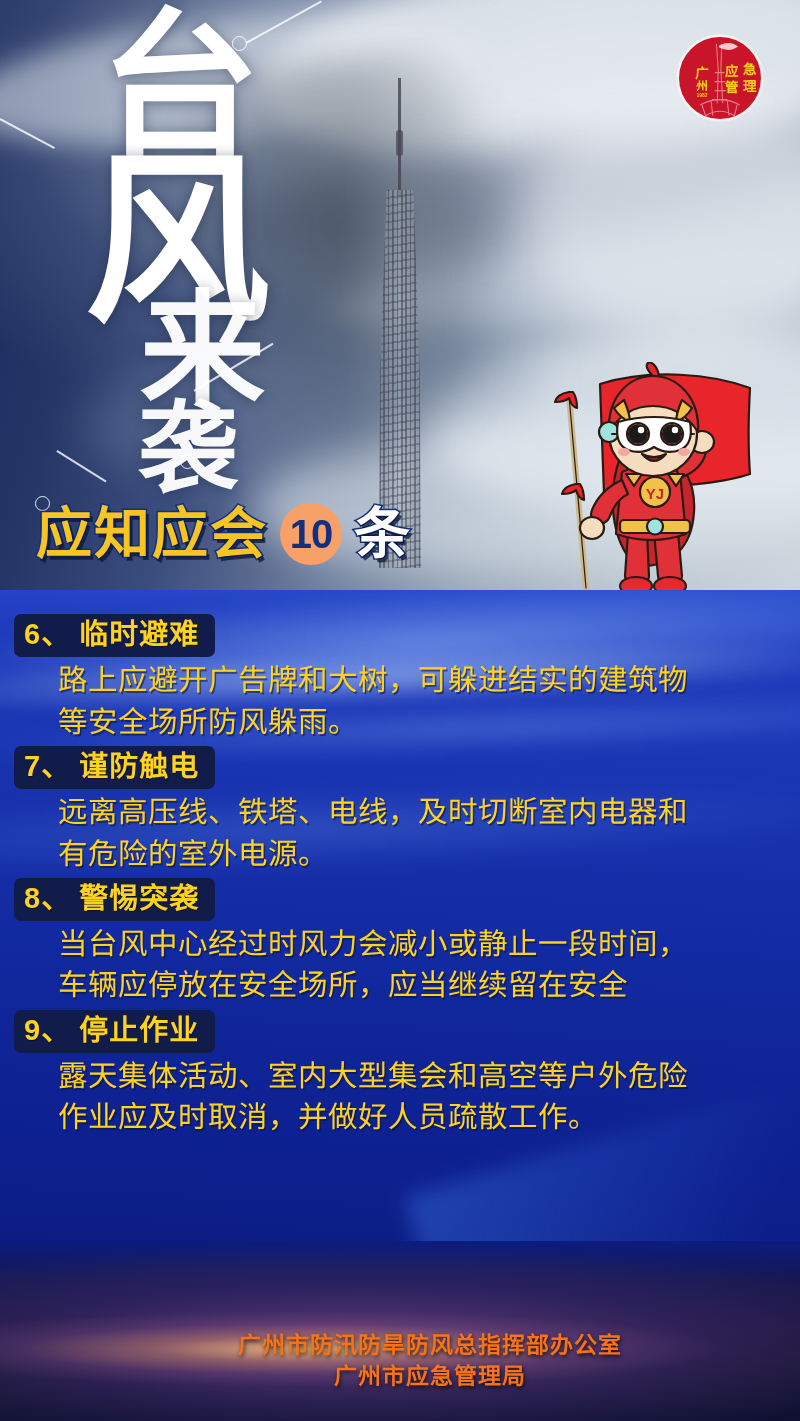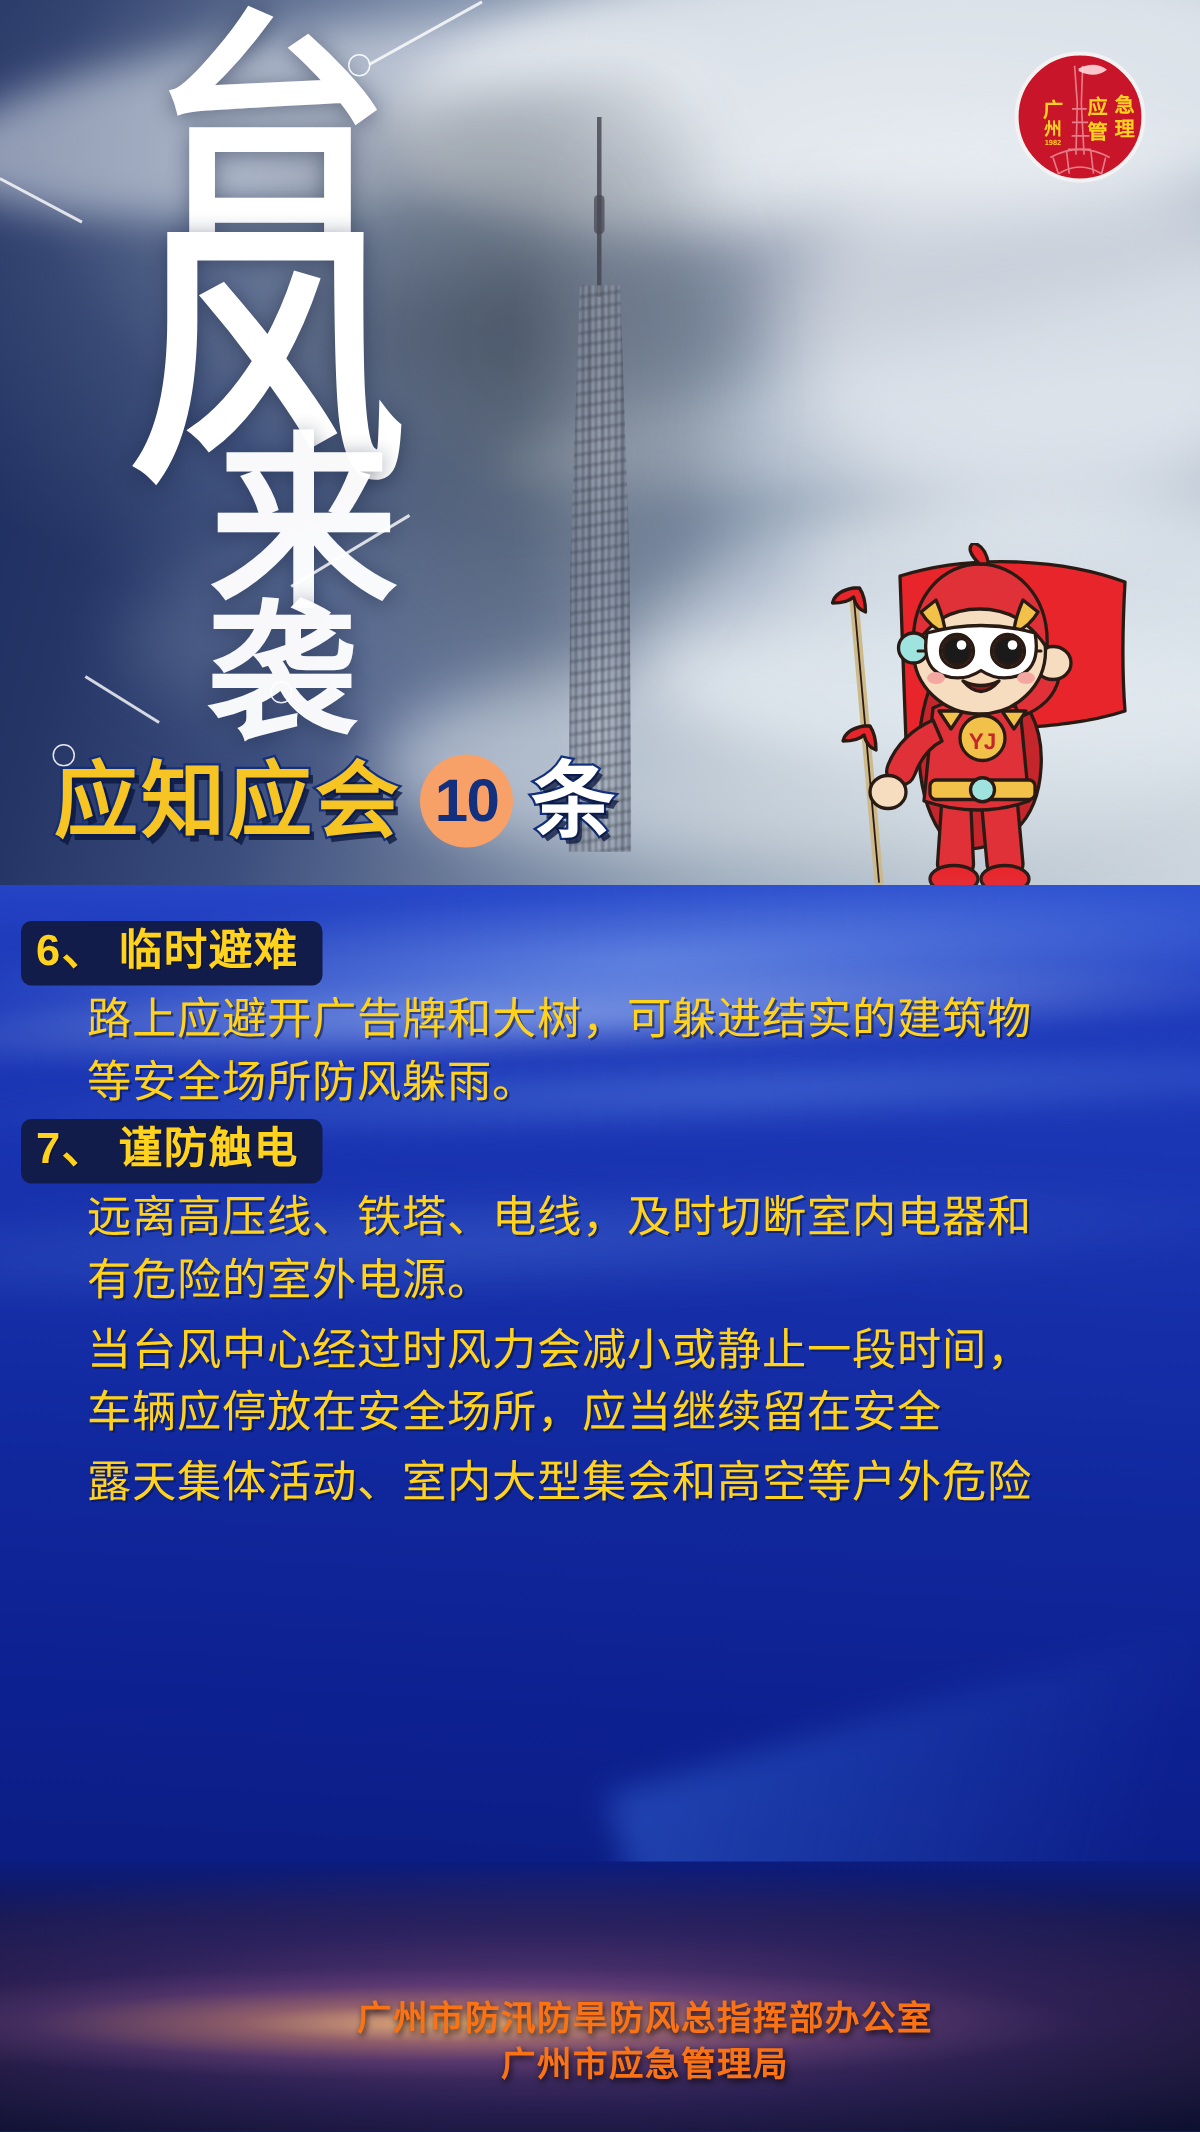--- a/index.html
+++ b/index.html
@@ -340,29 +340,32 @@
 
     <div class="item">
       <div class="item-head"><span>7、</span><span class="gap"></span><span>谨防触电</span></div>
       <div class="item-body">
         <div>远离高压线、铁塔、电线，及时切断室内电器和</div>
         <div>有危险的室外电源。</div>
       </div>
     </div>
 
     <div class="item">
+      <div class="item-head"><span>8、</span><span class="gap"></span><span>警惕突袭</span></div>
       <div class="item-body">
         <div>当台风中心经过时风力会减小或静止一段时间，</div>
         <div>车辆应停放在安全场所，应当继续留在安全</div>
       </div>
     </div>
 
     <div class="item">
+      <div class="item-head"><span>9、</span><span class="gap"></span><span>停止作业</span></div>
       <div class="item-body">
         <div>露天集体活动、室内大型集会和高空等户外危险</div>
+        <div>作业应及时取消，并做好人员疏散工作。</div>
       </div>
     </div>
 
 
   </div>
 
   <div class="footer-bg"></div>
   <div class="footer-text">
     <div>广州市防汛防旱防风总指挥部办公室</div>
     <div>广州市应急管理局</div>

